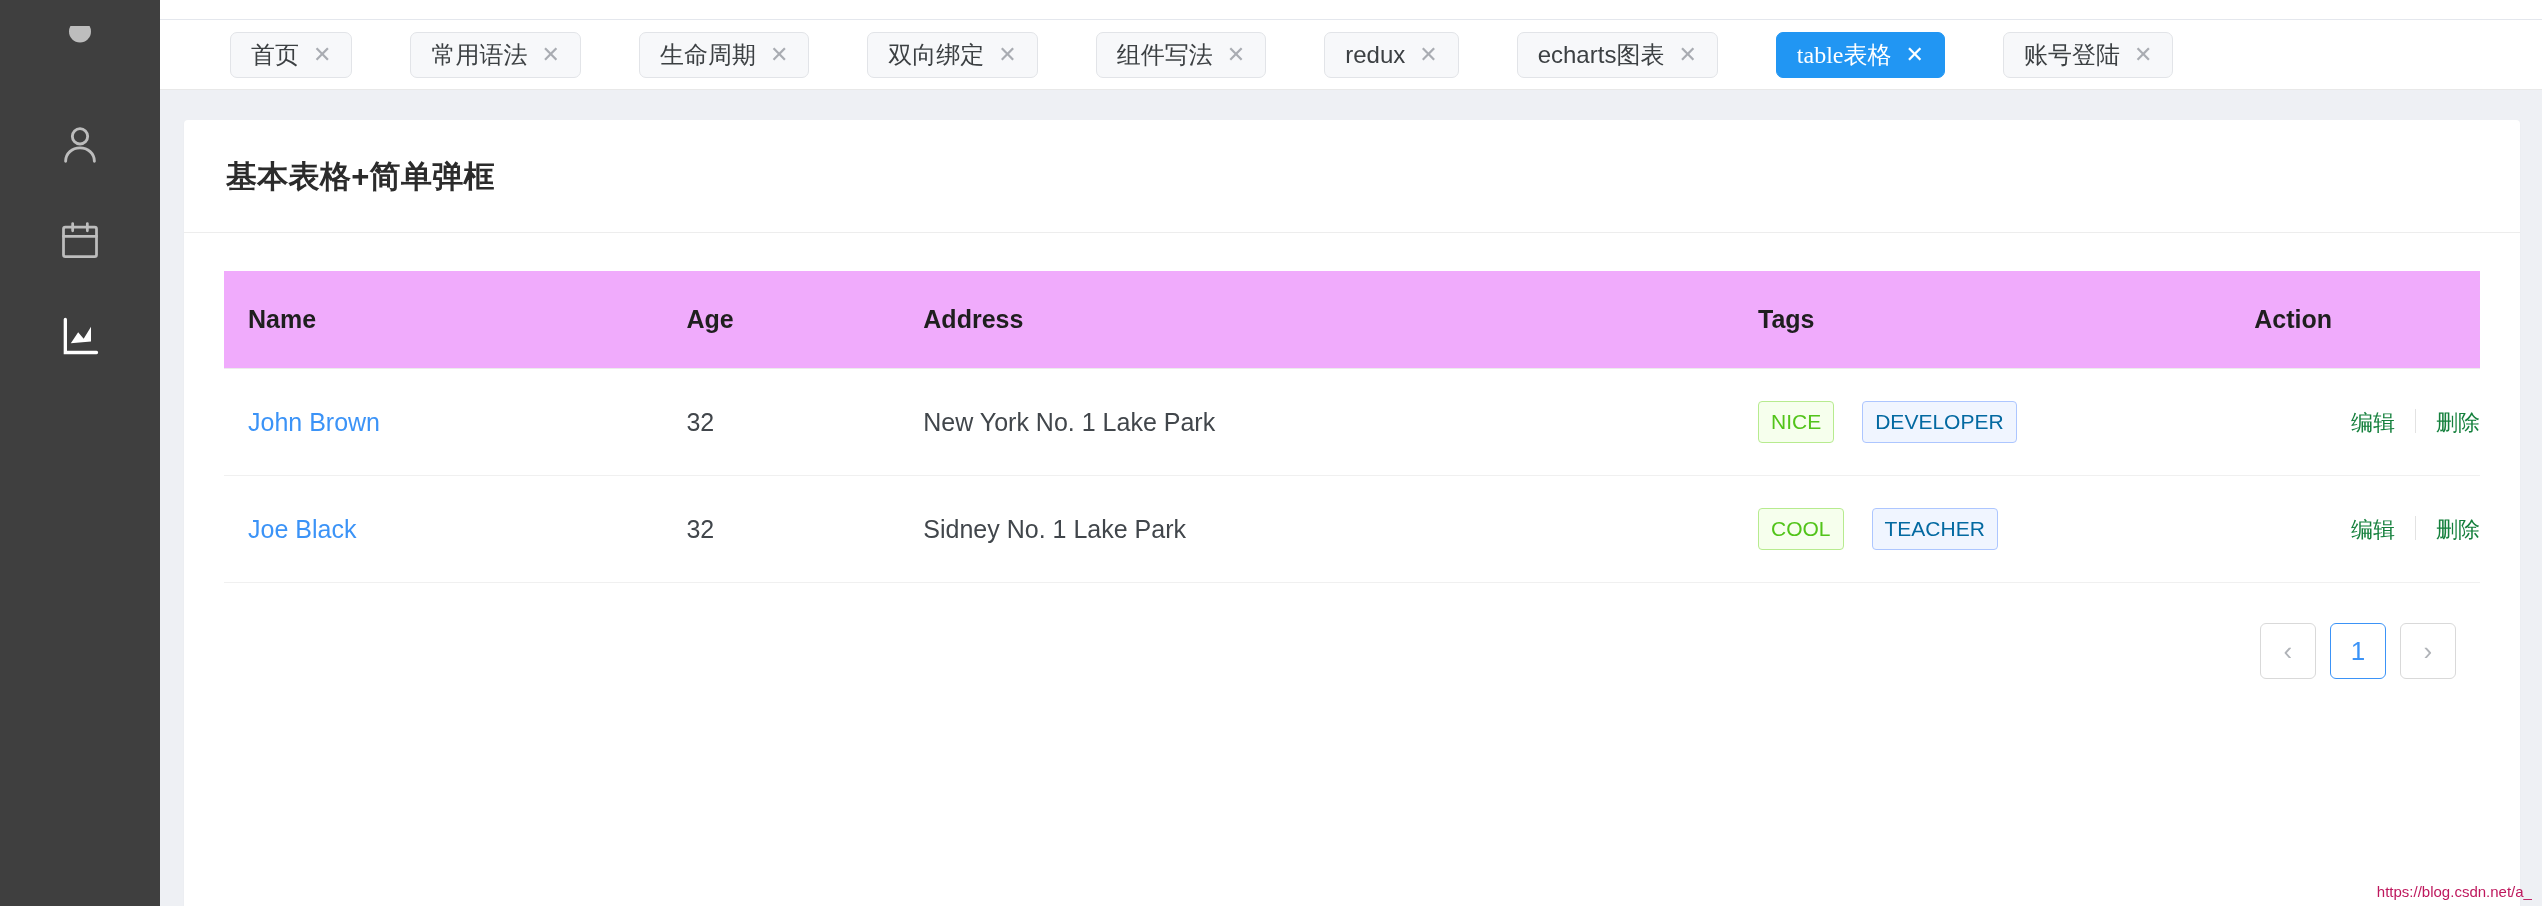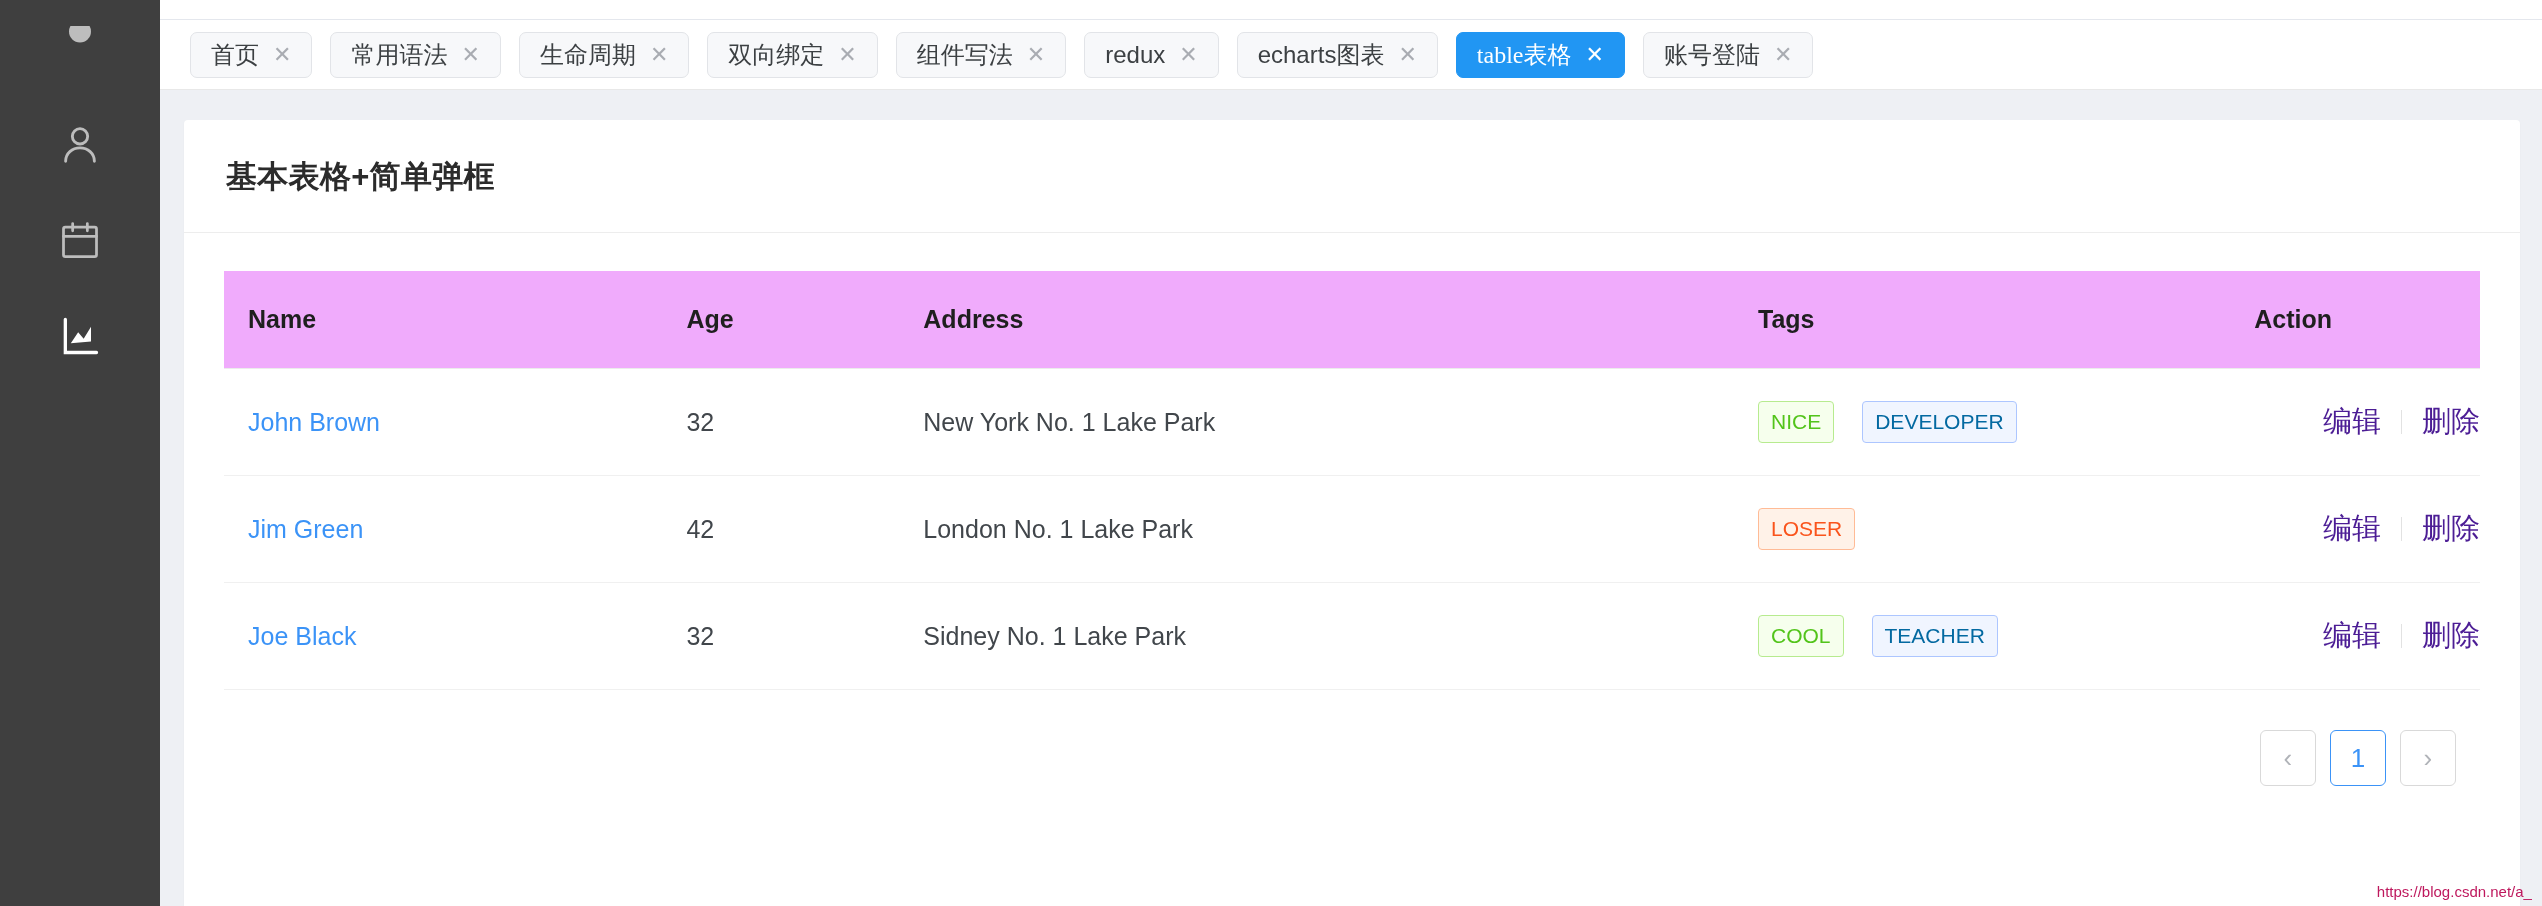--- a/index.html
+++ b/index.html
@@ -64,20 +64,21 @@
     height: 46px;
     padding: 0 20px;
     border: 1px solid #e2e4e8;
     border-radius: 7px;
     background: #f7f8fa;
     color: #3c4043;
     font-size: 24px;
     line-height: 1;
     white-space: nowrap;
     cursor: pointer;
+    margin-left: 40px;
   }
   .tab .tab-label { margin-right: 14px; }
   .tab .tab-close {
     font-size: 22px;
     color: #a9acb2;
     line-height: 1;
     cursor: pointer;
   }
   .tab.active {
     background: #2196f3;
@@ -163,22 +164,22 @@
     border: 1px solid transparent;
     white-space: nowrap;
     cursor: default;
   }
   .tag-green  { color: #52c41a; background: #f6ffed; border-color: #b7eb8f; }
   .tag-blue   { color: #0369a1; background: #f0f5ff; border-color: #adc6ff; }
   .tag-volcano{ color: #fa541c; background: #fff2e8; border-color: #ffbb96; }
 
   
   .act-link {
-    color: #4c1d95;
-    font-size: 29px;
+    color: #15803d;
+    font-size: 22px;
     cursor: pointer;
     text-decoration: none;
     text-align: center;
   }
   .act-sep {
     display: inline-block;
     width: 1px;
     height: 24px;
     background: #e2e2e2;
     margin: 0 20px;
@@ -318,27 +319,20 @@
             </thead>
             <tbody id="table-body">
                 <tr>
                   <td><a class="name-link">John Brown</a></td>
                   <td>32</td>
                   <td>New York No. 1 Lake Park</td>
                   <td><span class="tag tag-green">NICE</span><span class="tag tag-blue">DEVELOPER</span></td>
                   <td class="col-action"><a class="act-link">编辑</a><span class="act-sep"></span><a class="act-link">删除</a></td>
                 </tr>
                 <tr>
-                  <td><a class="name-link">Jim Green</a></td>
-                  <td>42</td>
-                  <td>London No. 1 Lake Park</td>
-                  <td><span class="tag tag-volcano">LOSER</span></td>
-                  <td class="col-action"><a class="act-link">编辑</a><span class="act-sep"></span><a class="act-link">删除</a></td>
-                </tr>
-                <tr>
                   <td><a class="name-link">Joe Black</a></td>
                   <td>32</td>
                   <td>Sidney No. 1 Lake Park</td>
                   <td><span class="tag tag-green">COOL</span><span class="tag tag-blue">TEACHER</span></td>
                   <td class="col-action"><a class="act-link">编辑</a><span class="act-sep"></span><a class="act-link">删除</a></td>
                 </tr>
               </tbody>
           </table>
 
           <div class="pagination" id="pagination">

